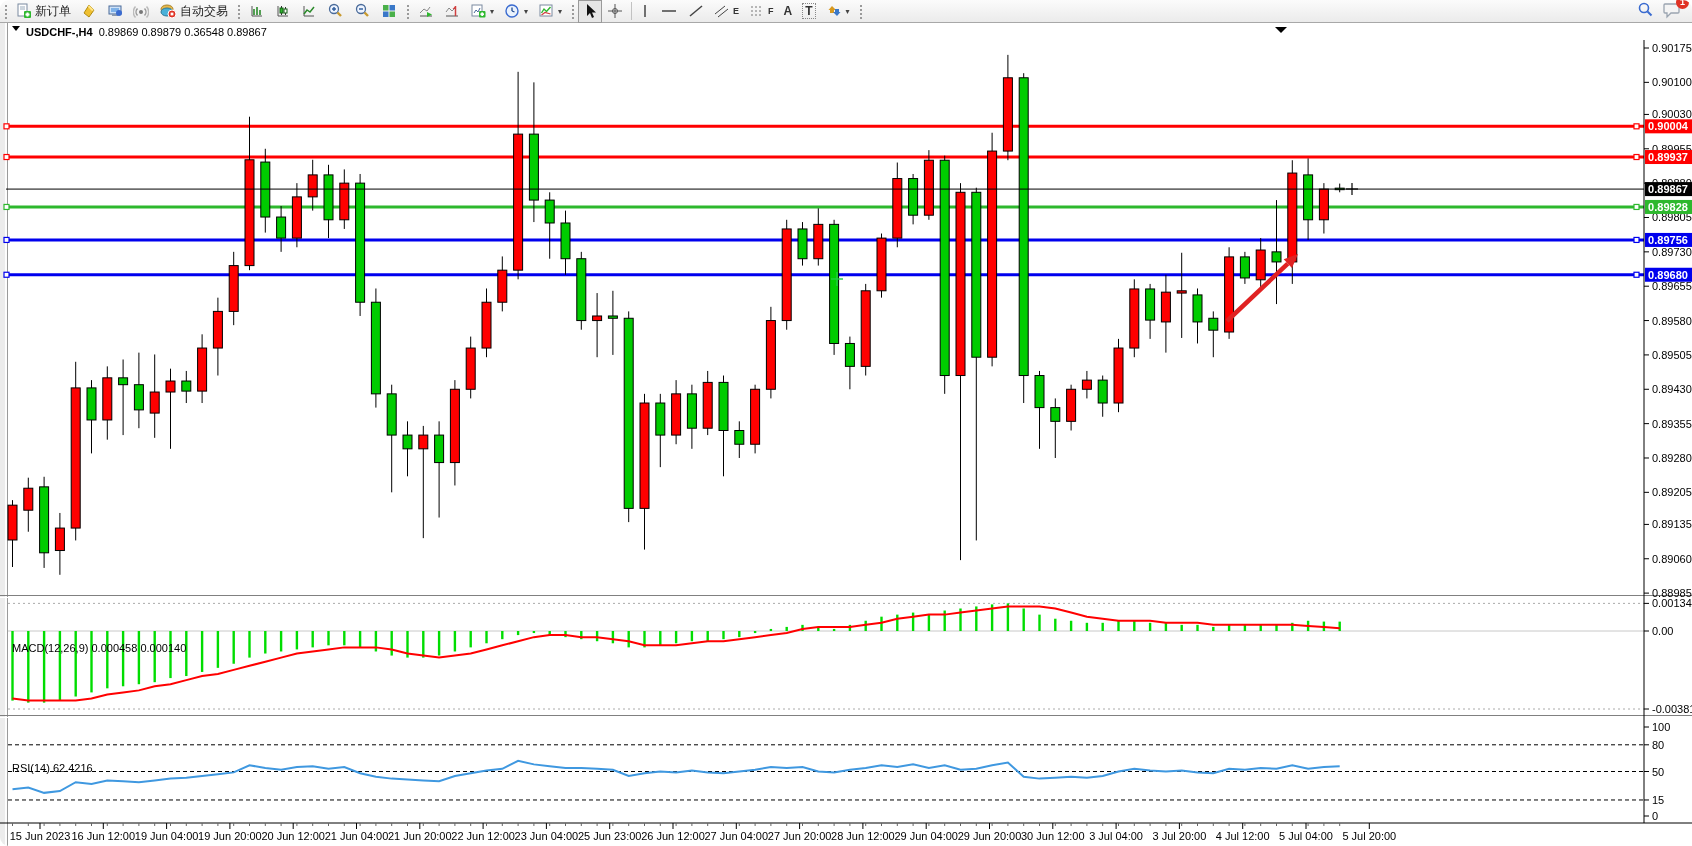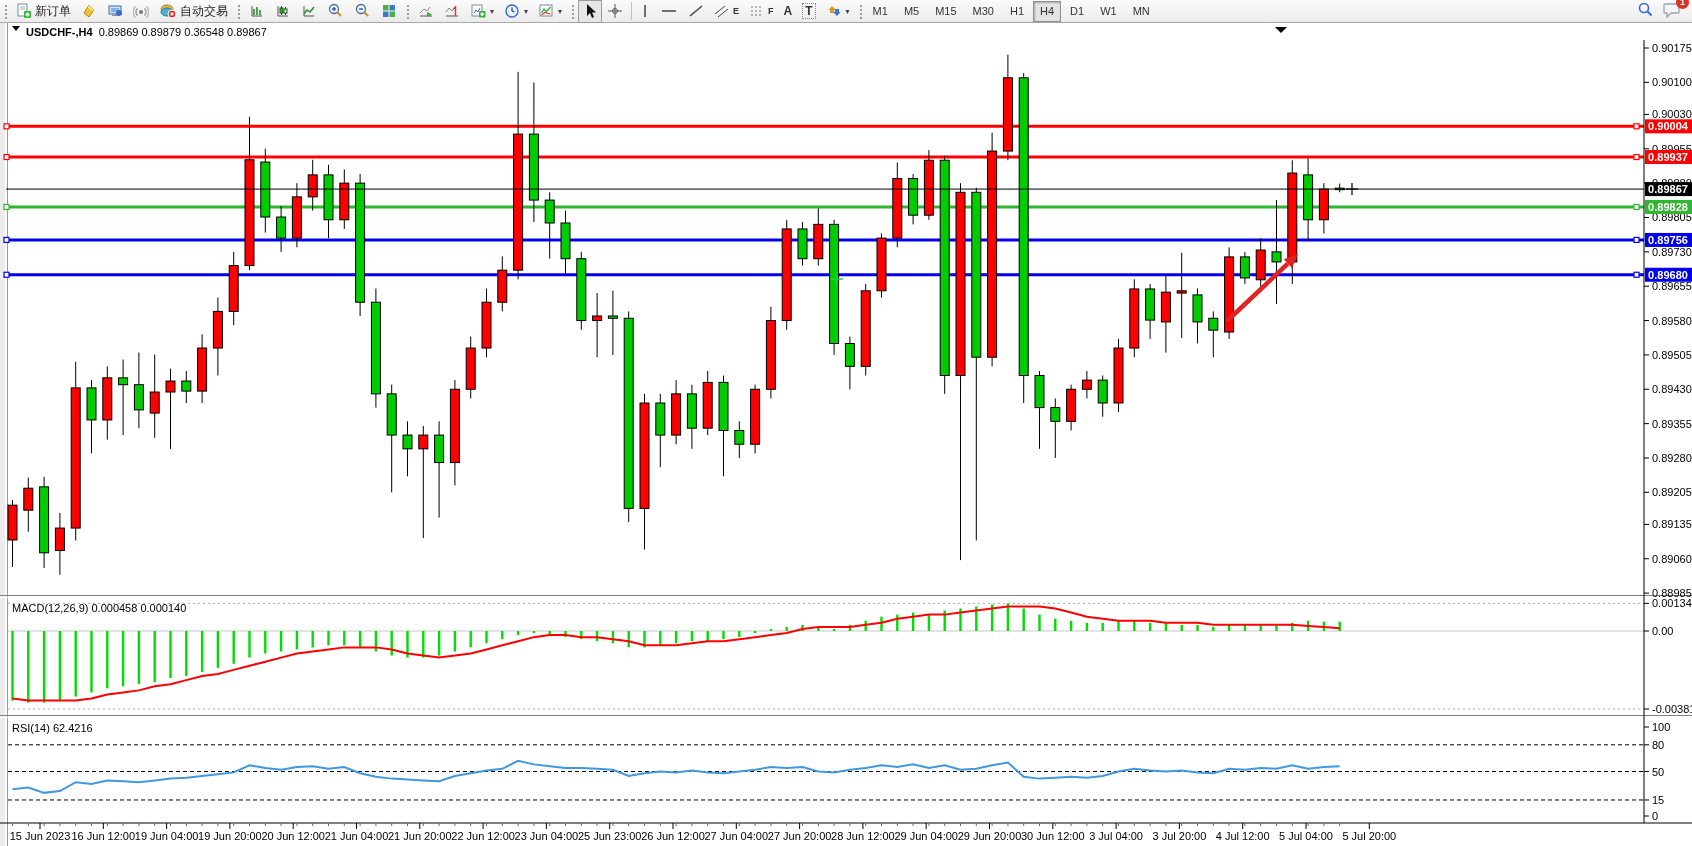--- a/index.html
+++ b/index.html
@@ -1,16 +1,16 @@
 <!DOCTYPE html>
 <html><head>
 <meta charset="utf-8">
 <style>
   html,body{margin:0;padding:0;background:#fff;font-family:"Liberation Sans",sans-serif;}
-  #app{position:relative;width:1692px;height:846px;overflow:hidden;background:#ffffff;}
+  #app{position:relative;width:1692px;height:846px;overflow:hidden;background:#ffffff;border-radius:9px;}
   
   .toolbar{position:absolute;left:0;top:0;width:1692px;height:22px;
     background:linear-gradient(#fbfbfb,#ebebeb);border-bottom:1px solid #a8a8a8;
     display:flex;align-items:center;font-size:12px;color:#222;}
   .tb-grip{width:5px;height:16px;margin:0 3px;
     background-image:radial-gradient(circle,#9a9a9a 1px,transparent 1.2px);
     background-size:4px 4px;background-position:1px 1px;}
   .tb-sep{width:1px;height:18px;background:#c2c2c2;margin:0 3px;}
   .tb-btn{display:flex;align-items:center;gap:3px;padding:1px 4px;height:19px;border:1px solid transparent;cursor:default;}
   .tb-btn svg{display:block;}
@@ -22,21 +22,21 @@
   .badge{position:absolute;top:-5px;right:-7px;background:#e03224;color:#fff;border-radius:50%;
     width:13px;height:13px;font-size:9px;line-height:13px;text-align:center;font-weight:bold;}
   .chat-wrap{position:relative;}
   .glyph-letter{font-size:12px;font-weight:bold;color:#333;}
   
   .chart-window{position:absolute;left:0;top:23px;width:1692px;height:823px;background:#fff;}
   .left-gutter{position:absolute;left:0;top:0;width:7px;height:823px;background:#ececec;
     border-right:1px solid #9a9a9a;box-shadow:inset -2px 0 0 #fdfdfd;}
   .chart-title{position:absolute;left:12px;top:3px;font-size:11px;color:#000;display:flex;align-items:flex-start;gap:6px;}
   .tri-down{width:0;height:0;border-left:4px solid transparent;border-right:4px solid transparent;border-top:5px solid #000;}
-  .pane-label{position:absolute;left:12px;font-size:11px;color:#000;}
+  .pane-label{position:absolute;left:12px;font-size:11px;color:#000;margin-top:40px;}
   #chart-svg-holder{position:absolute;left:0;top:0;width:1612px;height:823px;}
 </style>
 </head>
 <body>
 
 <div id="app">
 
   <div class="toolbar">
     <div class="tb-grip"></div>
 
@@ -288,31 +288,20 @@
           <svg width="16" height="16">
             <polygon points="4,2 8,6 6,6 6,9 2,9 2,6 0.5,6" fill="#d89a20" transform="translate(2,1)"></polygon>
             <polygon points="12,14 8,10 10,10 10,7 14,7 14,10 15.5,10" fill="#3a78c8" transform="translate(-1,-1)"></polygon>
           </svg>
         </span>
       <span class="tb-caret">▾</span>
     </div>
 
     <div class="tb-grip"></div>
 
-    <div class="tf-group" id="tf-group" style="display:flex;align-items:center;gap:2px;">
-        <div class="tf-btn">M1</div>
-        <div class="tf-btn">M5</div>
-        <div class="tf-btn">M15</div>
-        <div class="tf-btn">M30</div>
-        <div class="tf-btn">H1</div>
-        <div class="tf-btn active">H4</div>
-        <div class="tf-btn">D1</div>
-        <div class="tf-btn">W1</div>
-        <div class="tf-btn">MN</div>
-      </div>
 
     <div class="tb-right">
       <span><svg width="18" height="18">
             <circle cx="8" cy="7" r="4.5" fill="none" stroke="#3a6bd0" stroke-width="1.6"></circle>
             <line x1="11.5" y1="10.5" x2="15.5" y2="14.5" stroke="#3a6bd0" stroke-width="2"></line>
           </svg></span>
       <span class="chat-wrap">
         <svg width="20" height="18">
             <path d="M3 3 h13 a1 1 0 0 1 1 1 v7 a1 1 0 0 1 -1 1 h-7 l-4 4 v-4 h-2 a1 1 0 0 1 -1-1 v-7 a1 1 0 0 1 1-1 z" fill="#f4f4f4" stroke="#9aa4b0" stroke-width="1.3"></path>
           </svg>

